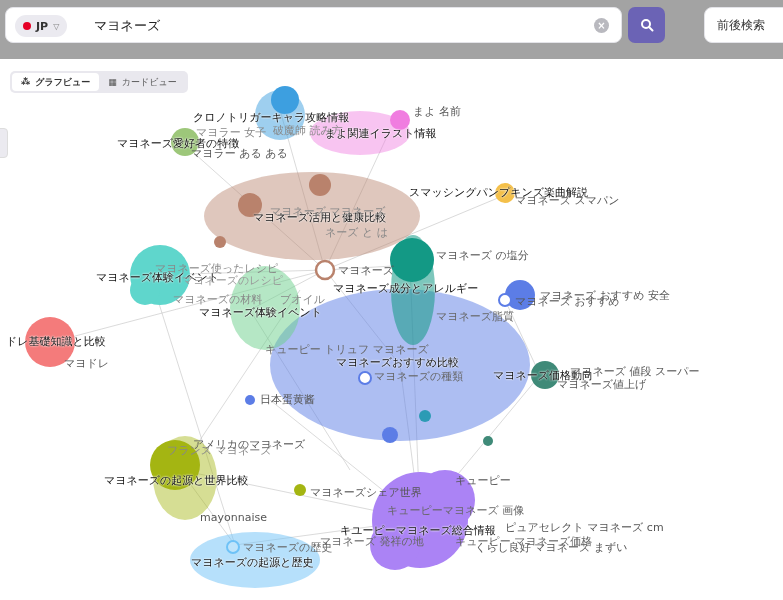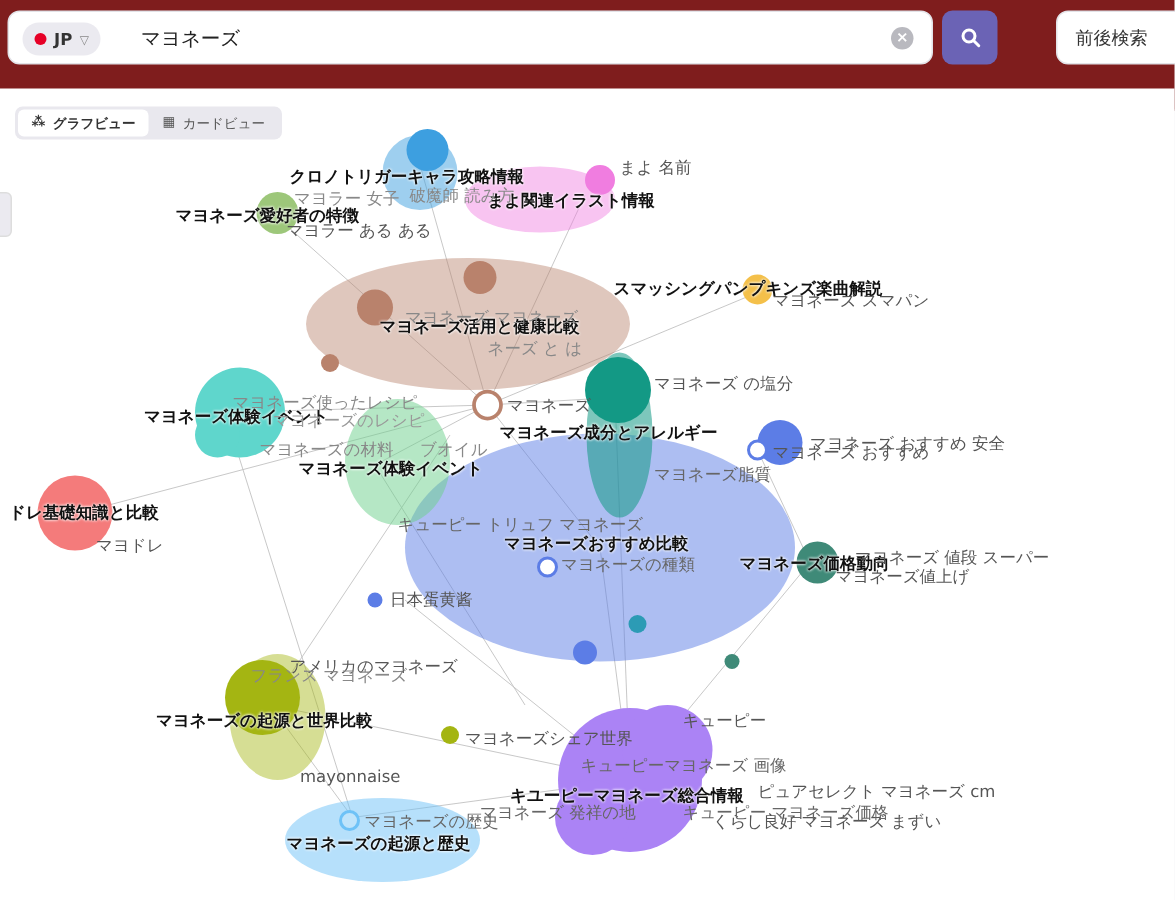--- a/index.html
+++ b/index.html
@@ -1,34 +1,34 @@
 <!DOCTYPE html>
 <html><head>
 <meta charset="utf-8">
 <style>
   * { box-sizing: border-box; margin: 0; padding: 0; }
   html, body { width: 783px; height: 600px; overflow: hidden; background: #f5f5f7; font-family: "DejaVu Sans", sans-serif; }
-  .topbar { position: absolute; left: 0; top: 0; width: 783px; height: 74px; background: #7f1d1d; border-bottom: 1px solid #e6e6ea; }
+  .topbar { position: absolute; left: 0; top: 0; width: 783px; height: 74px; background: #a3a3a3; border-bottom: 1px solid #e6e6ea; }
   .search-box { position: absolute; left: 5px; top: 7px; width: 617px; height: 36px; background: #fff; border: 1px solid #e3e3e8; border-radius: 8px; }
   .region-pill { position: absolute; left: 9px; top: 7px; height: 22px; padding: 0 8px; background: #ebeaf0; border-radius: 11px; display: flex; align-items: center; gap: 5px; font-size: 11px; color: #333; font-weight: bold; }
   .flag { width: 8px; height: 8px; border-radius: 50%; background: #e60026; }
   .chev { font-size: 8px; color: #888; }
   .search-text { position: absolute; left: 88px; top: 9px; font-size: 13px; color: #222; }
   .clear-btn { position: absolute; right: 12px; top: 10px; width: 15px; height: 15px; border-radius: 50%; background: #b9b9bf; color: #fff; font-size: 10px; line-height: 15px; text-align: center; font-weight: bold; }
   .search-btn { position: absolute; left: 628px; top: 7px; width: 37px; height: 36px; background: #6b63b5; border-radius: 7px; display: flex; align-items: center; justify-content: center; }
   .mode-select { position: absolute; left: 704px; top: 7px; width: 106px; height: 36px; background: #fff; border: 1px solid #e3e3e8; border-radius: 8px; font-size: 12px; color: #333; padding: 9px 12px; }
   .mode-select .chev { position: absolute; right: 12px; top: 11px; }
   .canvas { position: absolute; left: 0; top: 59px; width: 783px; height: 541px; background: #fff; overflow: hidden; }
   .view-toggle { position: absolute; left: 10px; top: 12px; height: 22px; background: #e9e8ee; border-radius: 5px; display: flex; padding: 2px; z-index: 5; }
   .vt-btn { height: 18px; padding: 0 9px; font-size: 9px; display: flex; align-items: center; gap: 5px; border-radius: 4px; color: #555; }
   .vt-btn.active { background: #fff; color: #333; font-weight: bold; }
   .side-tab { position: absolute; left: -4px; top: 69px; width: 12px; height: 30px; background: #ebeaf0; border: 1px solid #ddd; border-radius: 4px; z-index: 5; }
   svg.graph { position: absolute; left: 0; top: 0; }
   .lbl { position: absolute; white-space: nowrap; font-size: 11px; color: #555; }
-  .lbl.bold { font-weight: bold; color: #111; font-size: 11px; text-shadow: 0 0 2px #fff, 0 0 2px #fff; }
+  .lbl.bold { font-weight: normal; color: #111; font-size: 11px; text-shadow: 0 0 2px #fff, 0 0 2px #fff; }
 </style>
 </head>
 <body>
 
 <div class="topbar">
   <div class="search-box">
     <div class="region-pill">
       <span class="flag"></span>
       <span>JP</span>
       <span class="chev">▽</span>

